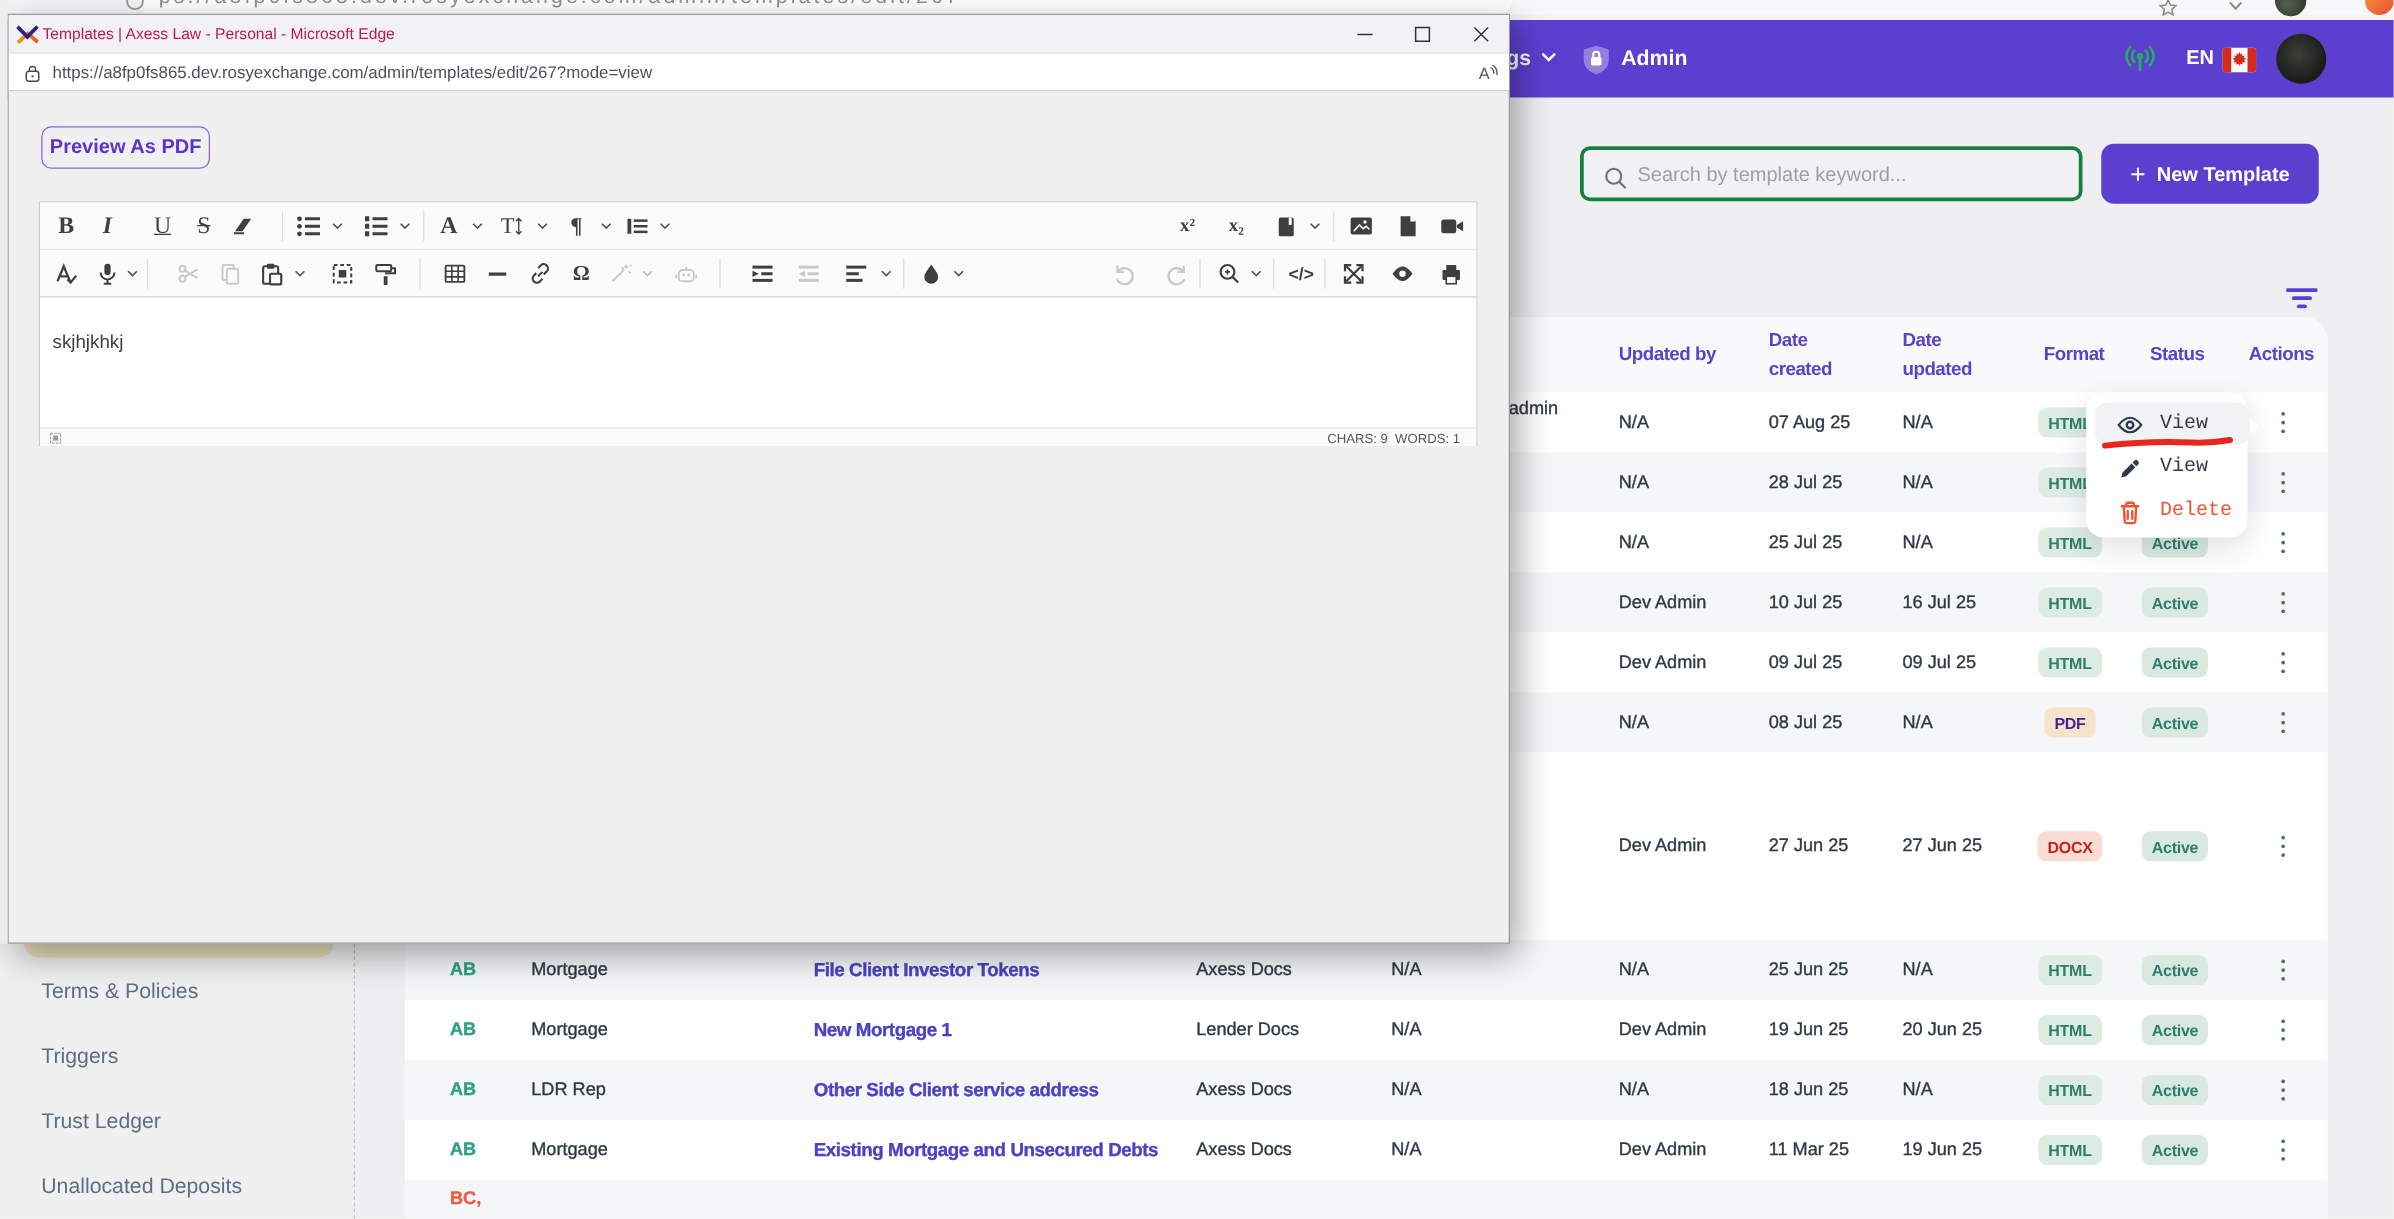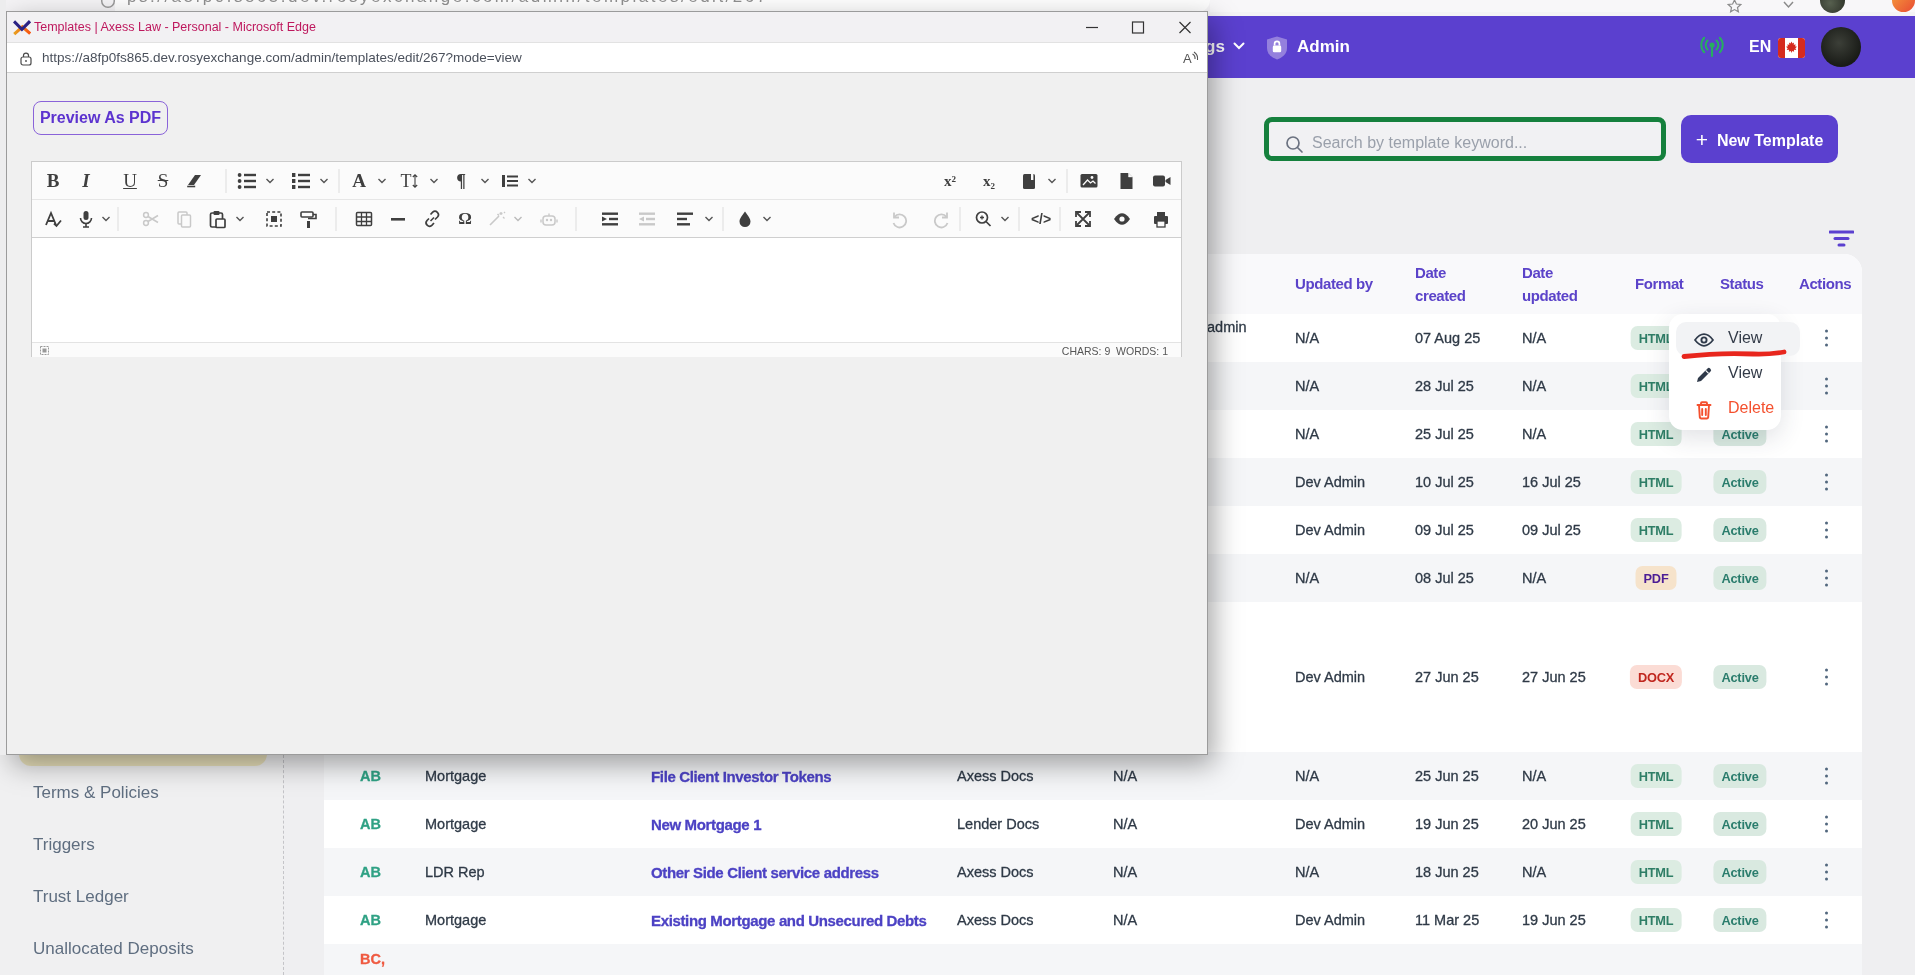--- a/index.html
+++ b/index.html
@@ -6,23 +6,23 @@
   html,body { width:1915px; height:975px; overflow:hidden; }
   body { font-family:"Liberation Sans", sans-serif; background:#efeff1; position:relative; }
   .abs { position:absolute; }
 
   #chrome { left:0; top:0; width:1915px; height:16px; background:#f4f3f5; overflow:hidden; }
   #chrome .urlfrag { position:absolute; left:127px; top:-13px; width:640px; overflow:hidden; font-size:17px; color:#8f8f8f; letter-spacing:2.5px; white-space:nowrap; }
 
   #appbar { left:0; top:16px; width:1915px; height:62px; background:#5b40cf; }
   #appbar .itm { position:absolute; color:#fff; font-weight:bold; }
 
-  #search { left:1264px; top:117px; width:402px; height:44px; border:5px solid #15803d; border-radius:8px; background:#f1f1f3; }
+  #search { left:1264px; top:117px; width:402px; height:44px; border:3px solid #15803d; border-radius:8px; background:#f1f1f3; }
   #search .ph { position:absolute; left:43px; top:12px; font-size:16px; color:#9aa0ab; }
-  #newtpl { left:1681px; top:115px; width:157px; height:48px; background:#5b40cf; border-radius:10px; color:#fff; font-weight:bold; font-size:16px; text-align:center; line-height:48px; }
+  #newtpl { left:1681px; top:115px; width:174px; height:48px; background:#5b40cf; border-radius:10px; color:#fff; font-weight:bold; font-size:16px; text-align:center; line-height:48px; }
 
   #card { left:324px; top:254px; width:1538px; height:721px; background:#fff; border-radius:18px 18px 0 0; }
   .thead { position:absolute; left:0; top:0; width:100%; height:60px; background:#f9f9fb; border-radius:18px 18px 0 0; }
   .th { position:absolute; color:#5b43c9; font-weight:bold; font-size:15px; letter-spacing:-0.4px; line-height:23px; }
   .row { position:absolute; left:0; width:100%; background:#fff; }
   .row.alt { background:#f5f6f8; }
   .cell { position:absolute; font-size:14.5px; color:#2f3a47; top:50%; transform:translateY(-50%); white-space:nowrap; -webkit-text-stroke-width:0.3px; }
   .cat  { font-size:14.5px; }
   .ab { color:#2fa184; font-weight:bold; }
   .name { color:#4c42c4; font-weight:bold; font-size:15px; letter-spacing:-0.35px; }
@@ -32,21 +32,21 @@
   .b-docx { background:#fbdcd5; color:#c0261e; }
   .b-act  { background:#d9e9e0; color:#2b7d6d; }
   .dots { position:absolute; left:1501px; top:50%; transform:translateY(-50%); width:4px; height:17px; }
   .dots i { position:absolute; left:0; width:3.3px; height:3.3px; border-radius:50%; background:#52677e; }
   .dots i:nth-child(1){top:0;} .dots i:nth-child(2){top:6.8px;} .dots i:nth-child(3){top:13.6px;}
 
   #sidebar { left:0; top:755px; width:284px; height:220px; background:#f0f0f1; border-right:1px dashed #c4c4c8; }
   #sidebar .yellow { position:absolute; left:19px; top:-2px; width:248px; height:13px; background:#e9e1bb; border-radius:0 0 12px 12px; }
   #sidebar .it { position:absolute; left:33px; font-size:17px; color:#5f6e80; }
 
-  #ctx { left:1669px; top:314px; width:112px; height:116px; background:#fff; border-radius:14px; box-shadow:0 8px 24px rgba(40,50,70,.14); }
+  #ctx { left:1669px; top:314px; width:129px; height:116px; background:#fff; border-radius:14px; box-shadow:0 8px 24px rgba(40,50,70,.14);font-family:Liberation Mono, monospace; }
   #ctx .arrow { position:absolute; right:-9px; top:18px; width:0; height:0; border-top:9px solid transparent; border-bottom:9px solid transparent; border-left:10px solid #fff; }
   #ctx .mi { position:absolute; left:7px; width:124px; height:34px; }
   #ctx .mi .lbl { position:absolute; left:52px; top:7px; font-size:16px; color:#333b48; }
   #ctx .view { top:8px; background:#f2f3f5; border-radius:10px; }
   #ctx .edit { top:43px; }
   #ctx .del  { top:78px; }
   #ctx .del .lbl { color:#f4502e; }
   #ctx .ic { position:absolute; left:17px; top:7px; width:22px; height:22px; }
 
   #popup { left:6px; top:11px; width:1202px; height:744px; background:#f0f0f0; border:1px solid #9b9b9b; box-shadow:6px 10px 26px rgba(0,0,0,.35); }
@@ -574,20 +574,23 @@
         <svg class="tico" style="left:1090px;" width="20" height="20" viewBox="0 0 20 20">
           <path d="M2 10 C5 5.8 7.5 4.2 10 4.2 C12.5 4.2 15 5.8 18 10 C15 14.2 12.5 15.8 10 15.8 C7.5 15.8 5 14.2 2 10 Z" fill="#3f3f3f"></path>
           <circle cx="10" cy="10" r="2.6" fill="#fbfbfb"></circle>
         </svg>
         <svg class="tico" style="left:1129px;" width="20" height="20" viewBox="0 0 20 20">
           <rect x="3" y="7" width="14" height="8" rx="1" fill="#3f3f3f"></rect>
           <rect x="6" y="3" width="8" height="4" fill="#3f3f3f"></rect>
           <rect x="6" y="12" width="8" height="6" fill="#fbfbfb" stroke="#3f3f3f" stroke-width="1.3"></rect>
         </svg>
       </div>
+    <div id="edbody">
+        <div class="txt">skjhjkhkj</div>
+      </div>
     <div id="edfoot">
       <span style="position:absolute; right:13px; top:2px;">CHARS: 9&nbsp;&nbsp;WORDS: 1</span>
       <svg style="position:absolute; left:8px; top:3px;" width="9" height="9" viewBox="0 0 9 9">
           <rect x="0.5" y="0.5" width="8" height="8" stroke="#999" fill="none" stroke-dasharray="2 1"></rect>
           <rect x="2.5" y="2.5" width="4" height="4" fill="#999"></rect>
         </svg>
     </div>
   </div>
 </div>
 

